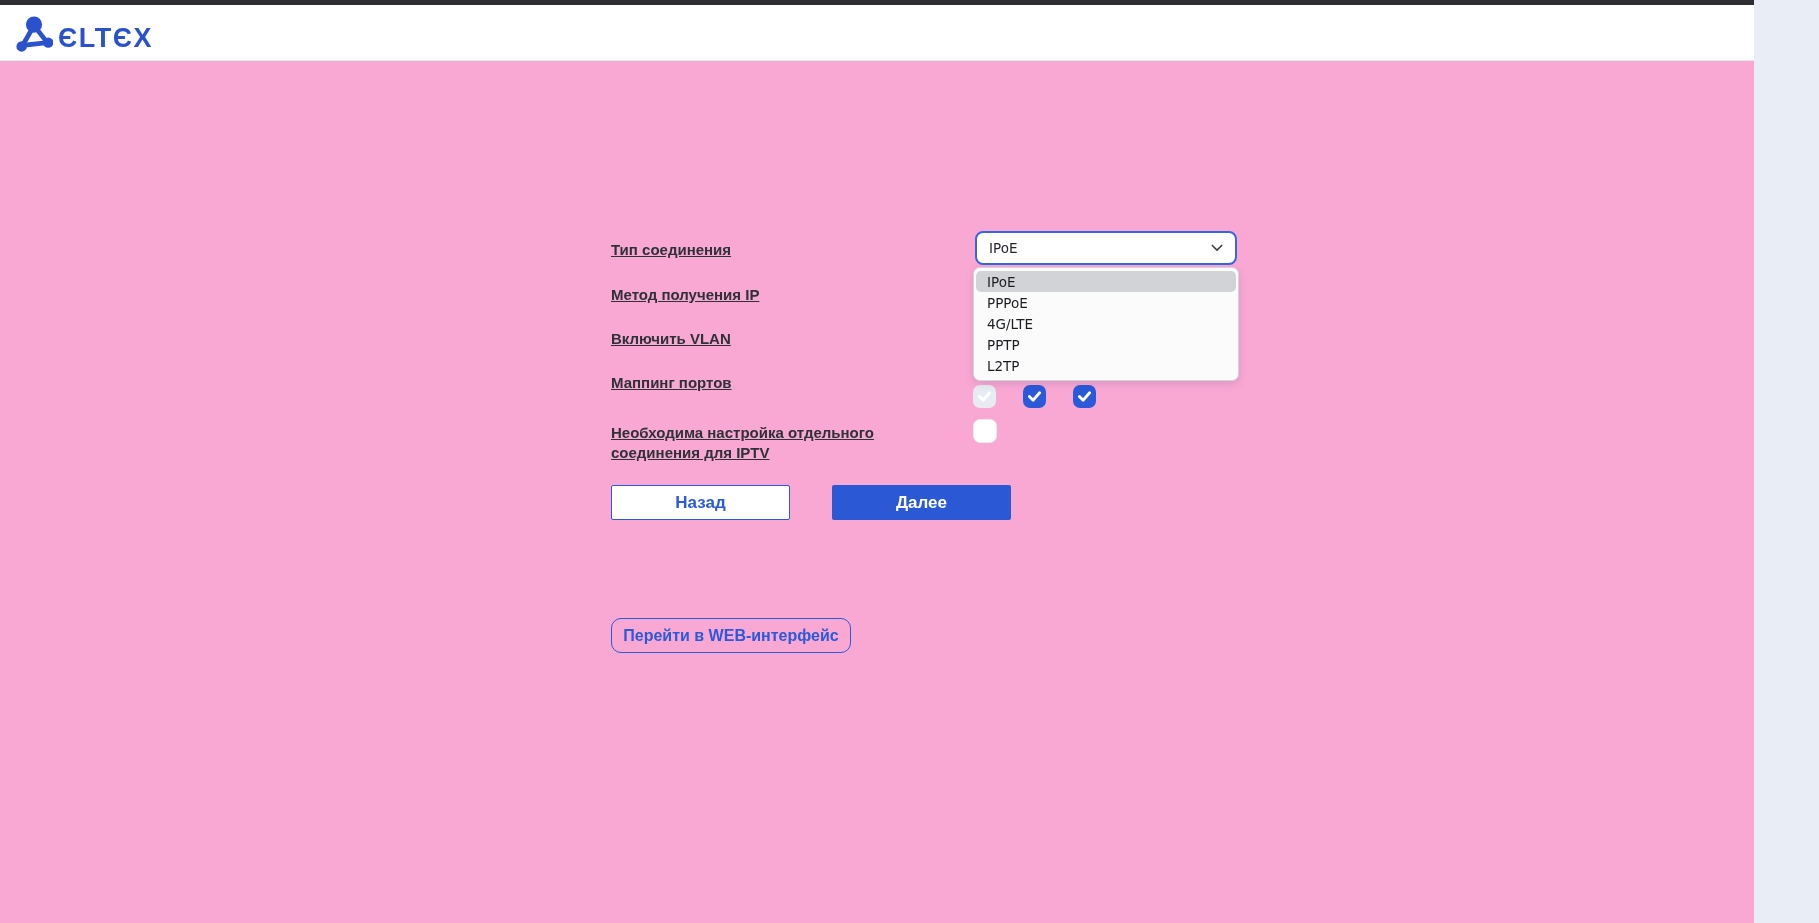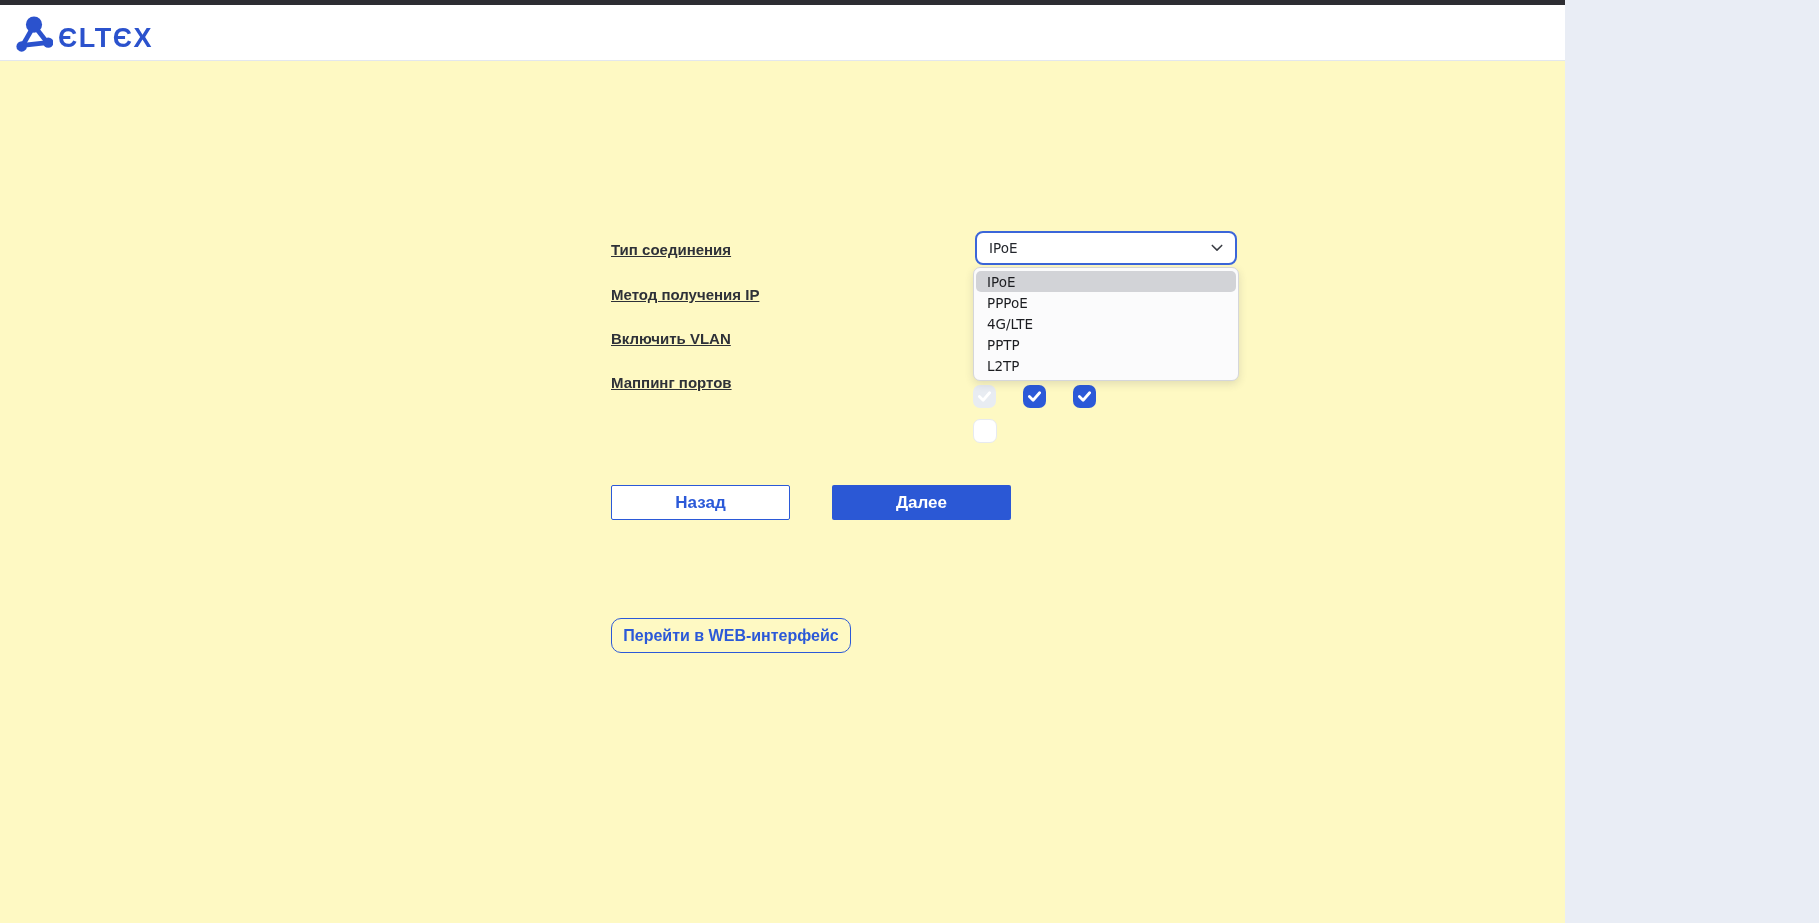--- a/index.html
+++ b/index.html
@@ -1,20 +1,20 @@
 <!DOCTYPE html>
 <html lang="ru"><head>
 <meta charset="utf-8">
 <title>ELTEX Setup Wizard</title>
 <style>
   * { margin:0; padding:0; box-sizing:border-box; }
   html,body { background:#e9edf5; }
   .screen {
-    position:relative; width:1565px; height:923px;
-    overflow:hidden; background:#fef9c3;
+    position:relative; width:1754px; height:923px;
+    overflow:hidden; background:#f9a8d4;
     font-family:"Liberation Sans", sans-serif;
   }
   .topstrip { position:absolute; left:0; top:0; width:100%; height:5px; background:#2d2d32; }
   header.appbar {
     position:absolute; left:0; top:5px; width:100%; height:56px;
     background:#ffffff; border-bottom:1px solid #e3e7ee;
   }
   .logo { position:absolute; left:15px; top:11px; display:flex; align-items:center; gap:5px; }
   .logo-text {
     color:#2b52cd; font-weight:700; font-size:27px; letter-spacing:1.5px; line-height:1;
@@ -117,20 +117,21 @@
     </button>
   </header>
 
   <main class="content">
 
 
     <div class="flabel l1">Тип соединения</div>
     <div class="flabel l2">Метод получения IP</div>
     <div class="flabel l3">Включить VLAN</div>
     <div class="flabel l4">Маппинг портов</div>
+    <div class="flabel l5">Необходима настройка отдельного соединения для IPTV</div>
 
     <div class="select">
       <span class="val">IPoE</span>
       <span style="display:inline-flex;">
         <svg width="12" height="8" viewBox="0 0 14 9">
             <polyline points="1.5,1.5 7,7 12.5,1.5" fill="none" stroke="#3a3d44" stroke-width="1.8" stroke-linecap="round" stroke-linejoin="round"></polyline>
           </svg>
       </span>
     </div>
 

